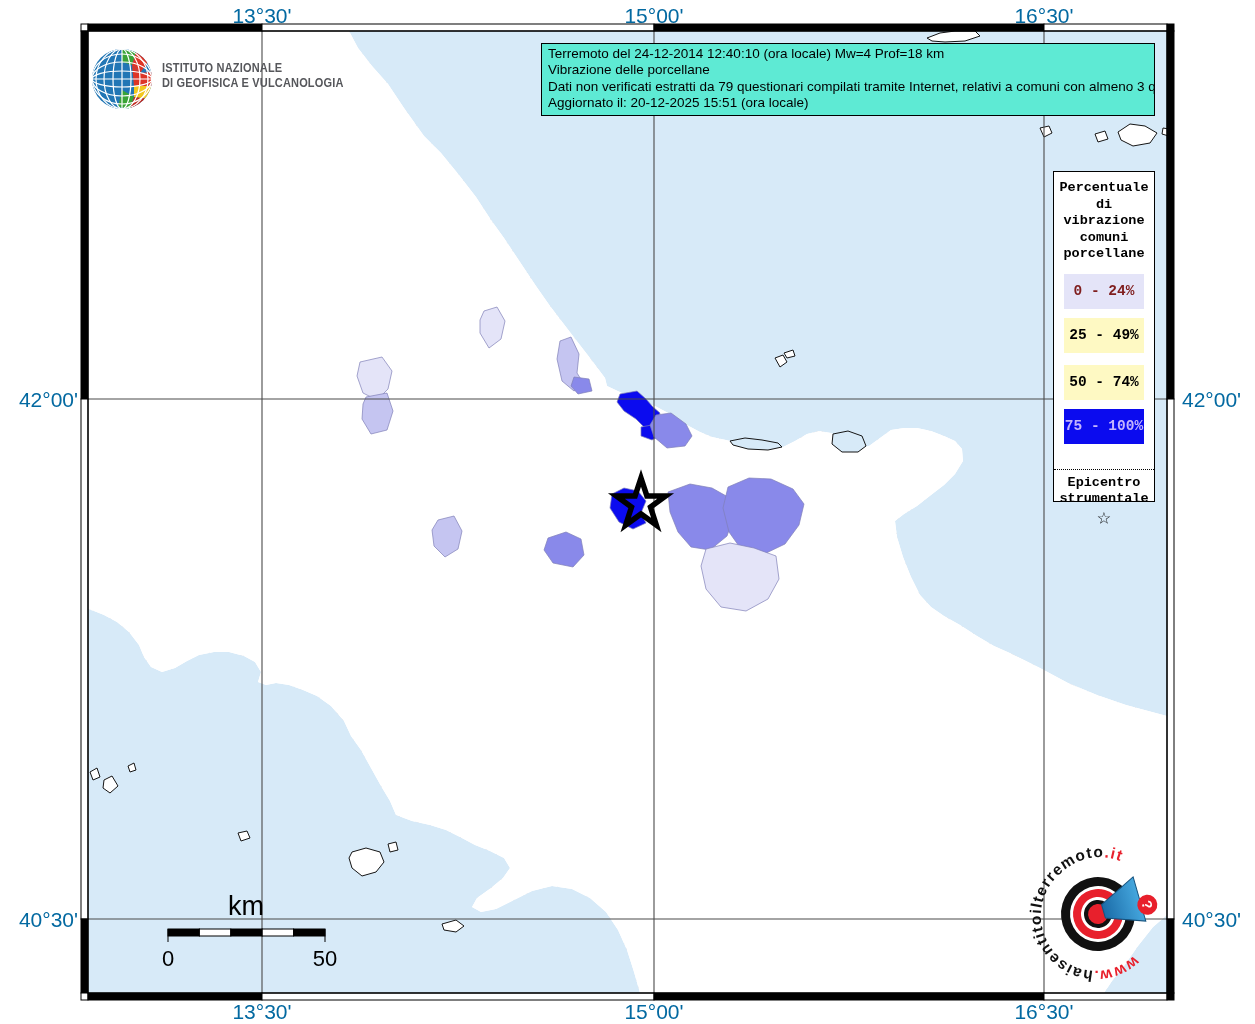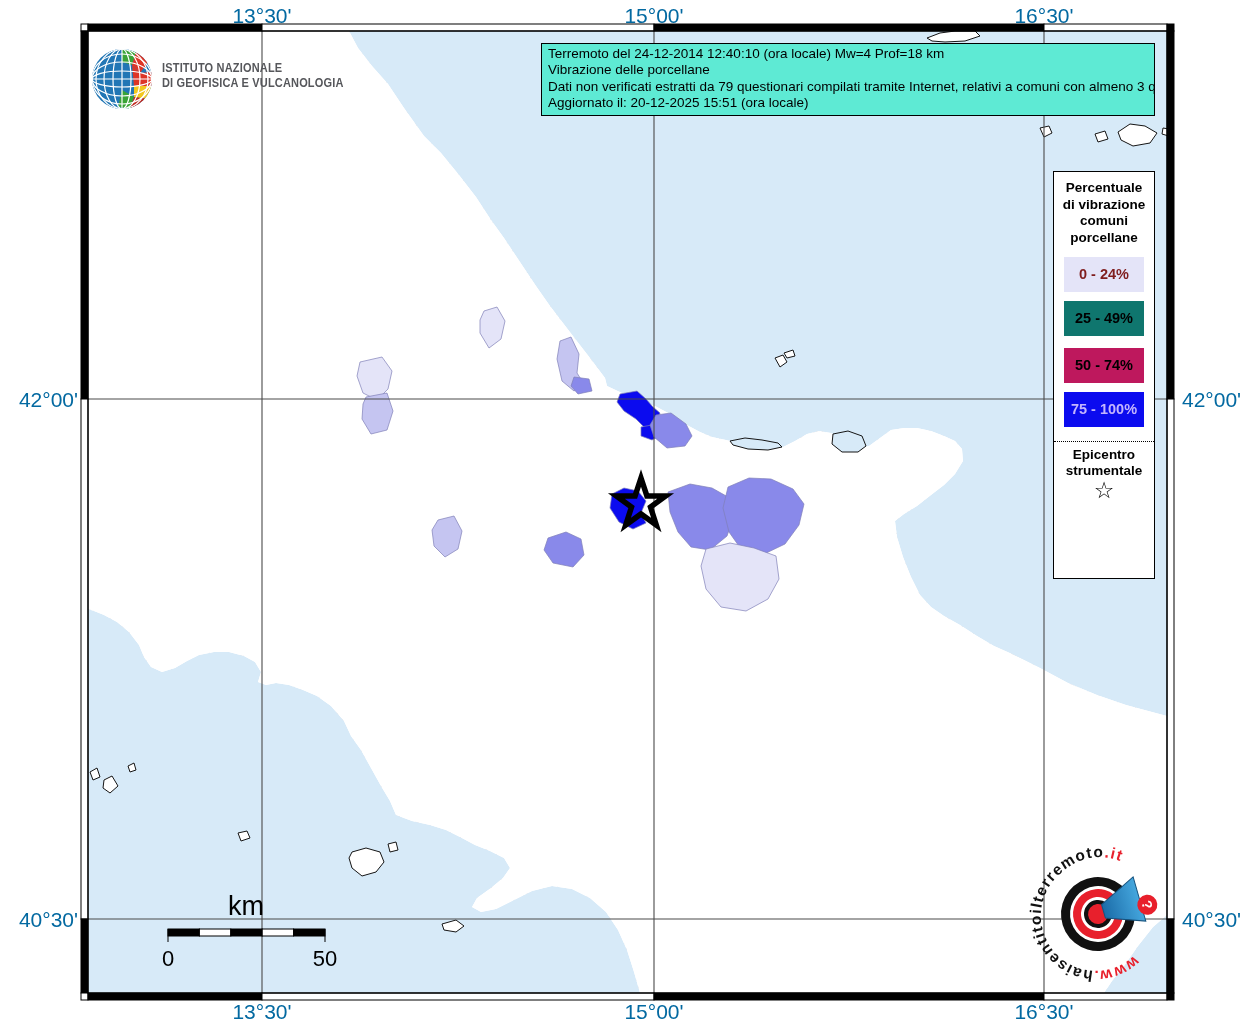--- a/index.html
+++ b/index.html
@@ -15,32 +15,32 @@
   .axis-label.hcenter{transform:translateX(-50%);}
   .axis-left{left:0;width:78px;text-align:right;}
   .axis-right{left:1182px;width:78px;text-align:left;}
   .info-box{
     position:absolute;left:541px;top:43px;width:600px;
     background:#5eead4;border:1.5px solid #000;
     font-size:13.5px;line-height:16.4px;color:#000;
     padding:2px 6px 3px 6px;white-space:nowrap;overflow:hidden;
   }
   .legend{
-    position:absolute;left:1053px;top:171px;width:102px;height:408px;
+    position:absolute;left:1053px;top:171px;width:102px;height:331px;
     background:#ffffff;border:1.5px solid #000;box-sizing:border-box;
-    text-align:center;color:#000;
+    text-align:center;color:#000;font-family:Liberation Mono, monospace;
   }
   .legend-title{font-weight:bold;font-size:13.5px;line-height:16.5px;padding-top:8px;}
   .legend-classes{padding-top:2px;}
   .legend-swatch{
     width:80px;height:35px;margin:9px auto 0 auto;
     font-weight:bold;font-size:14.5px;line-height:35px;text-align:center;
   }
   .legend-epicenter{
-    margin-top:14px;border-top:1.6px dotted #000;padding-top:5px;
+    margin-top:25px;border-top:1.6px dotted #000;padding-top:5px;
     font-weight:bold;font-size:13.5px;line-height:16px;
   }
   .legend-star{font-size:23px;font-weight:normal;line-height:22px;}
   .ingv{position:absolute;left:88px;top:46px;width:340px;height:70px;}
   .ingv-globe{position:absolute;left:0;top:0;}
   .ingv-text{
     position:absolute;left:74px;top:15px;color:#56575B;font-weight:bold;
     font-size:12.5px;line-height:14.5px;letter-spacing:0.2px;white-space:nowrap;
     transform:scaleX(0.88);transform-origin:left top;
   }
@@ -233,22 +233,22 @@
 
   <div class="legend">
     <div class="legend-title">
       <div>Percentuale</div>
       <div>di vibrazione</div>
       <div>comuni</div>
       <div>porcellane</div>
     </div>
     <div class="legend-classes" id="legend-classes">
         <div class="legend-swatch" style="background: rgb(228, 228, 248); color: #7f1d1d;">0 - 24%</div>
-        <div class="legend-swatch" style="background: #0f766e; color: rgb(0, 0, 0);">25 - 49%</div>
-        <div class="legend-swatch" style="background: #be185d; color: rgb(0, 0, 0); margin-top: 12px;">50 - 74%</div>
+        <div class="legend-swatch" style="background: #fef9c3; color: rgb(0, 0, 0);">25 - 49%</div>
+        <div class="legend-swatch" style="background: #fef9c3; color: rgb(0, 0, 0); margin-top: 12px;">50 - 74%</div>
         <div class="legend-swatch" style="background: rgb(11, 11, 239); color: #c4b5fd;">75 - 100%</div>
       </div>
     <div class="legend-epicenter">
       <div>Epicentro</div>
       <div>strumentale</div>
       <div class="legend-star">☆</div>
     </div>
   </div>
 
   <svg class="watermark" viewBox="0 0 192 192">

